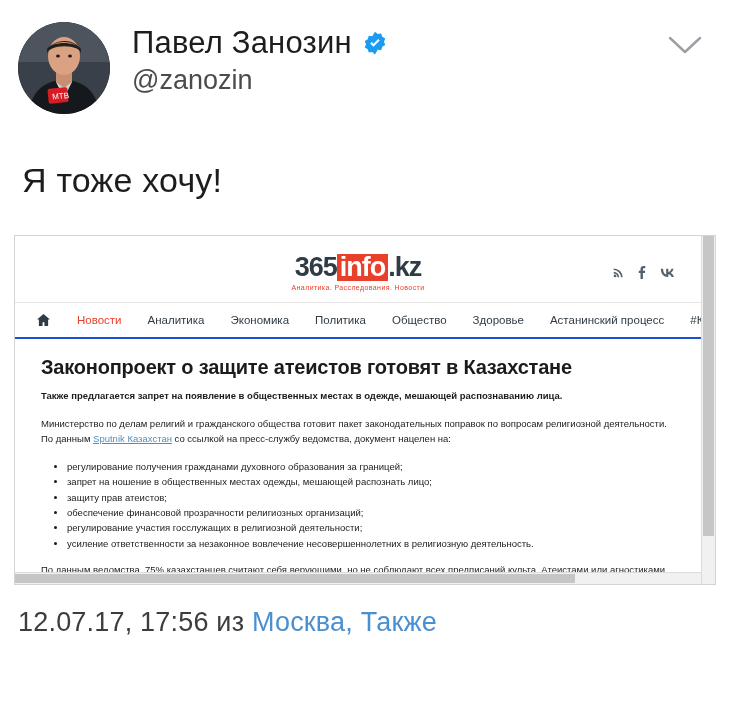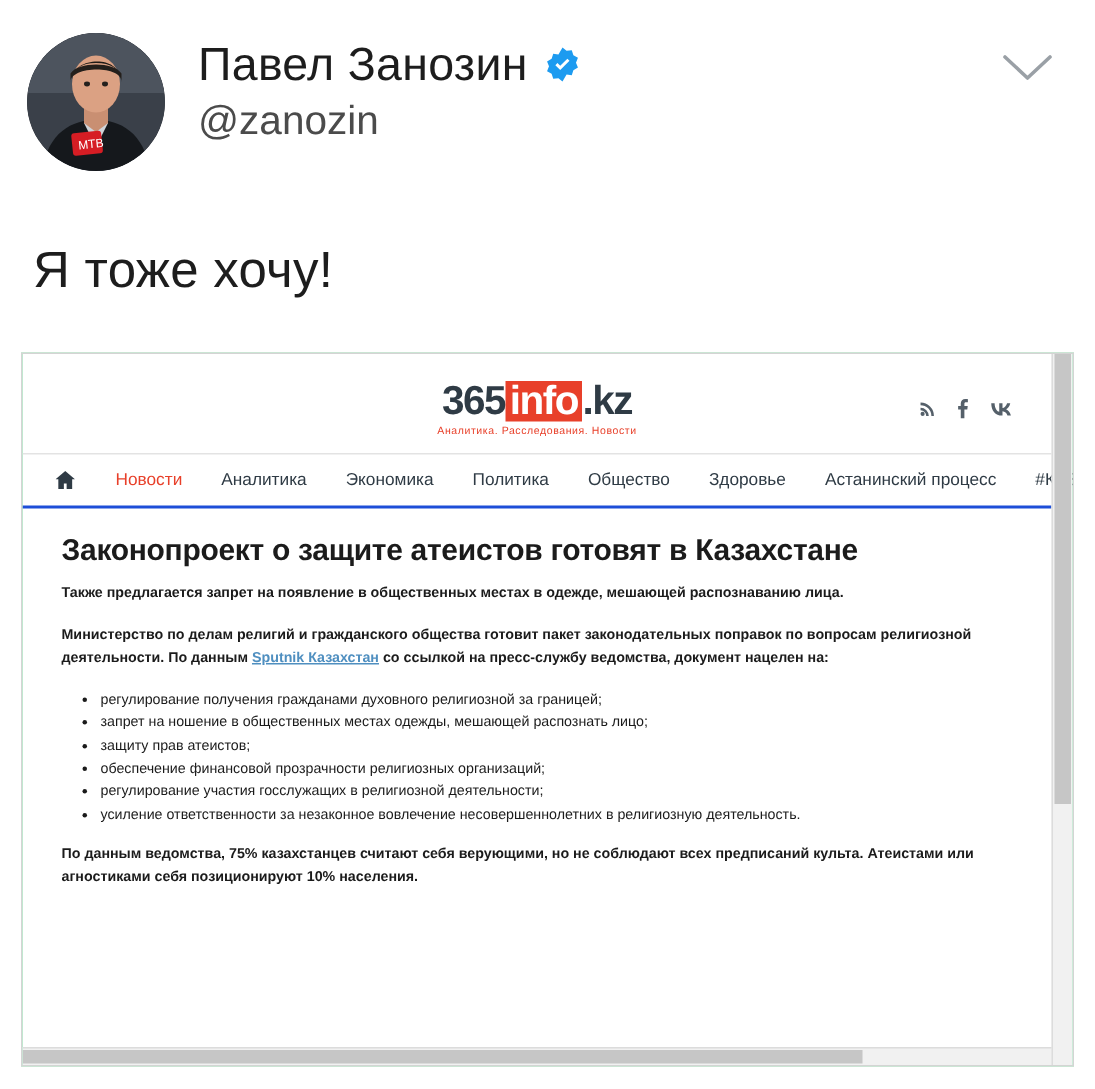--- a/index.html
+++ b/index.html
@@ -77,22 +77,22 @@
     color: #1d1d1d;
     padding: 46px 0 0 22px;
     line-height: 1.2;
     letter-spacing: .2px;
   }
 
   
   .embed {
     margin: 34px 14px 0 14px;
     border: 1px solid #d4d4d4;
-    background: #86efac;
-    height: 476px;
+    background: #fca5a5;
+    height: 350px;
     overflow: hidden;
     position: relative;
     box-sizing: border-box;
   }
   .embed-inner {
     background: #fff;
     height: 100%;
     position: relative;
     padding-right: 14px; 
     box-sizing: border-box;
@@ -191,21 +191,20 @@
     font-weight: 700;
     color: #1b1b1b;
     margin: 0 0 14px 0;
     line-height: 1.5;
   }
   .para {
     font-size: 9.5px;
     color: #1b1b1b;
     line-height: 1.55;
     margin: 0 0 12px 0;
-    font-weight: bold;
   }
   .para a { color: #4f8fc0; text-decoration: underline; }
   ul.bullets {
     margin: 0 0 12px 0;
     padding-left: 26px;
     font-size: 9.5px;
     line-height: 1.62;
     color: #1b1b1b;
   }
   ul.bullets li { margin: 0; }
@@ -364,21 +363,21 @@
 
     <div class="article">
       <h1>Законопроект о защите атеистов готовят в Казахстане</h1>
 
 
       <p class="lead">Также предлагается запрет на появление в общественных местах в одежде, мешающей распознаванию лица.</p>
 
       <p class="para"><span>Министерство по делам религий и гражданского общества готовит пакет законодательных поправок по вопросам религиозной деятельности. По данным </span><a href="#">Sputnik Казахстан</a><span> со ссылкой на пресс-службу ведомства, документ нацелен на:</span></p>
 
       <ul class="bullets">
-        <li>регулирование получения гражданами духовного религиозной за границей;</li>
+        <li>регулирование получения гражданами духовного образования за границей;</li>
         <li>запрет на ношение в общественных местах одежды, мешающей распознать лицо;</li>
         <li>защиту прав атеистов;</li>
         <li>обеспечение финансовой прозрачности религиозных организаций;</li>
         <li>регулирование участия госслужащих в религиозной деятельности;</li>
         <li>усиление ответственности за незаконное вовлечение несовершеннолетних в религиозную деятельность.</li>
       </ul>
 
       <p class="para">По данным ведомства, 75% казахстанцев считают себя верующими, но не соблюдают всех предписаний культа. Атеистами или агностиками себя позиционируют 10% населения.</p>
     </div>
 

